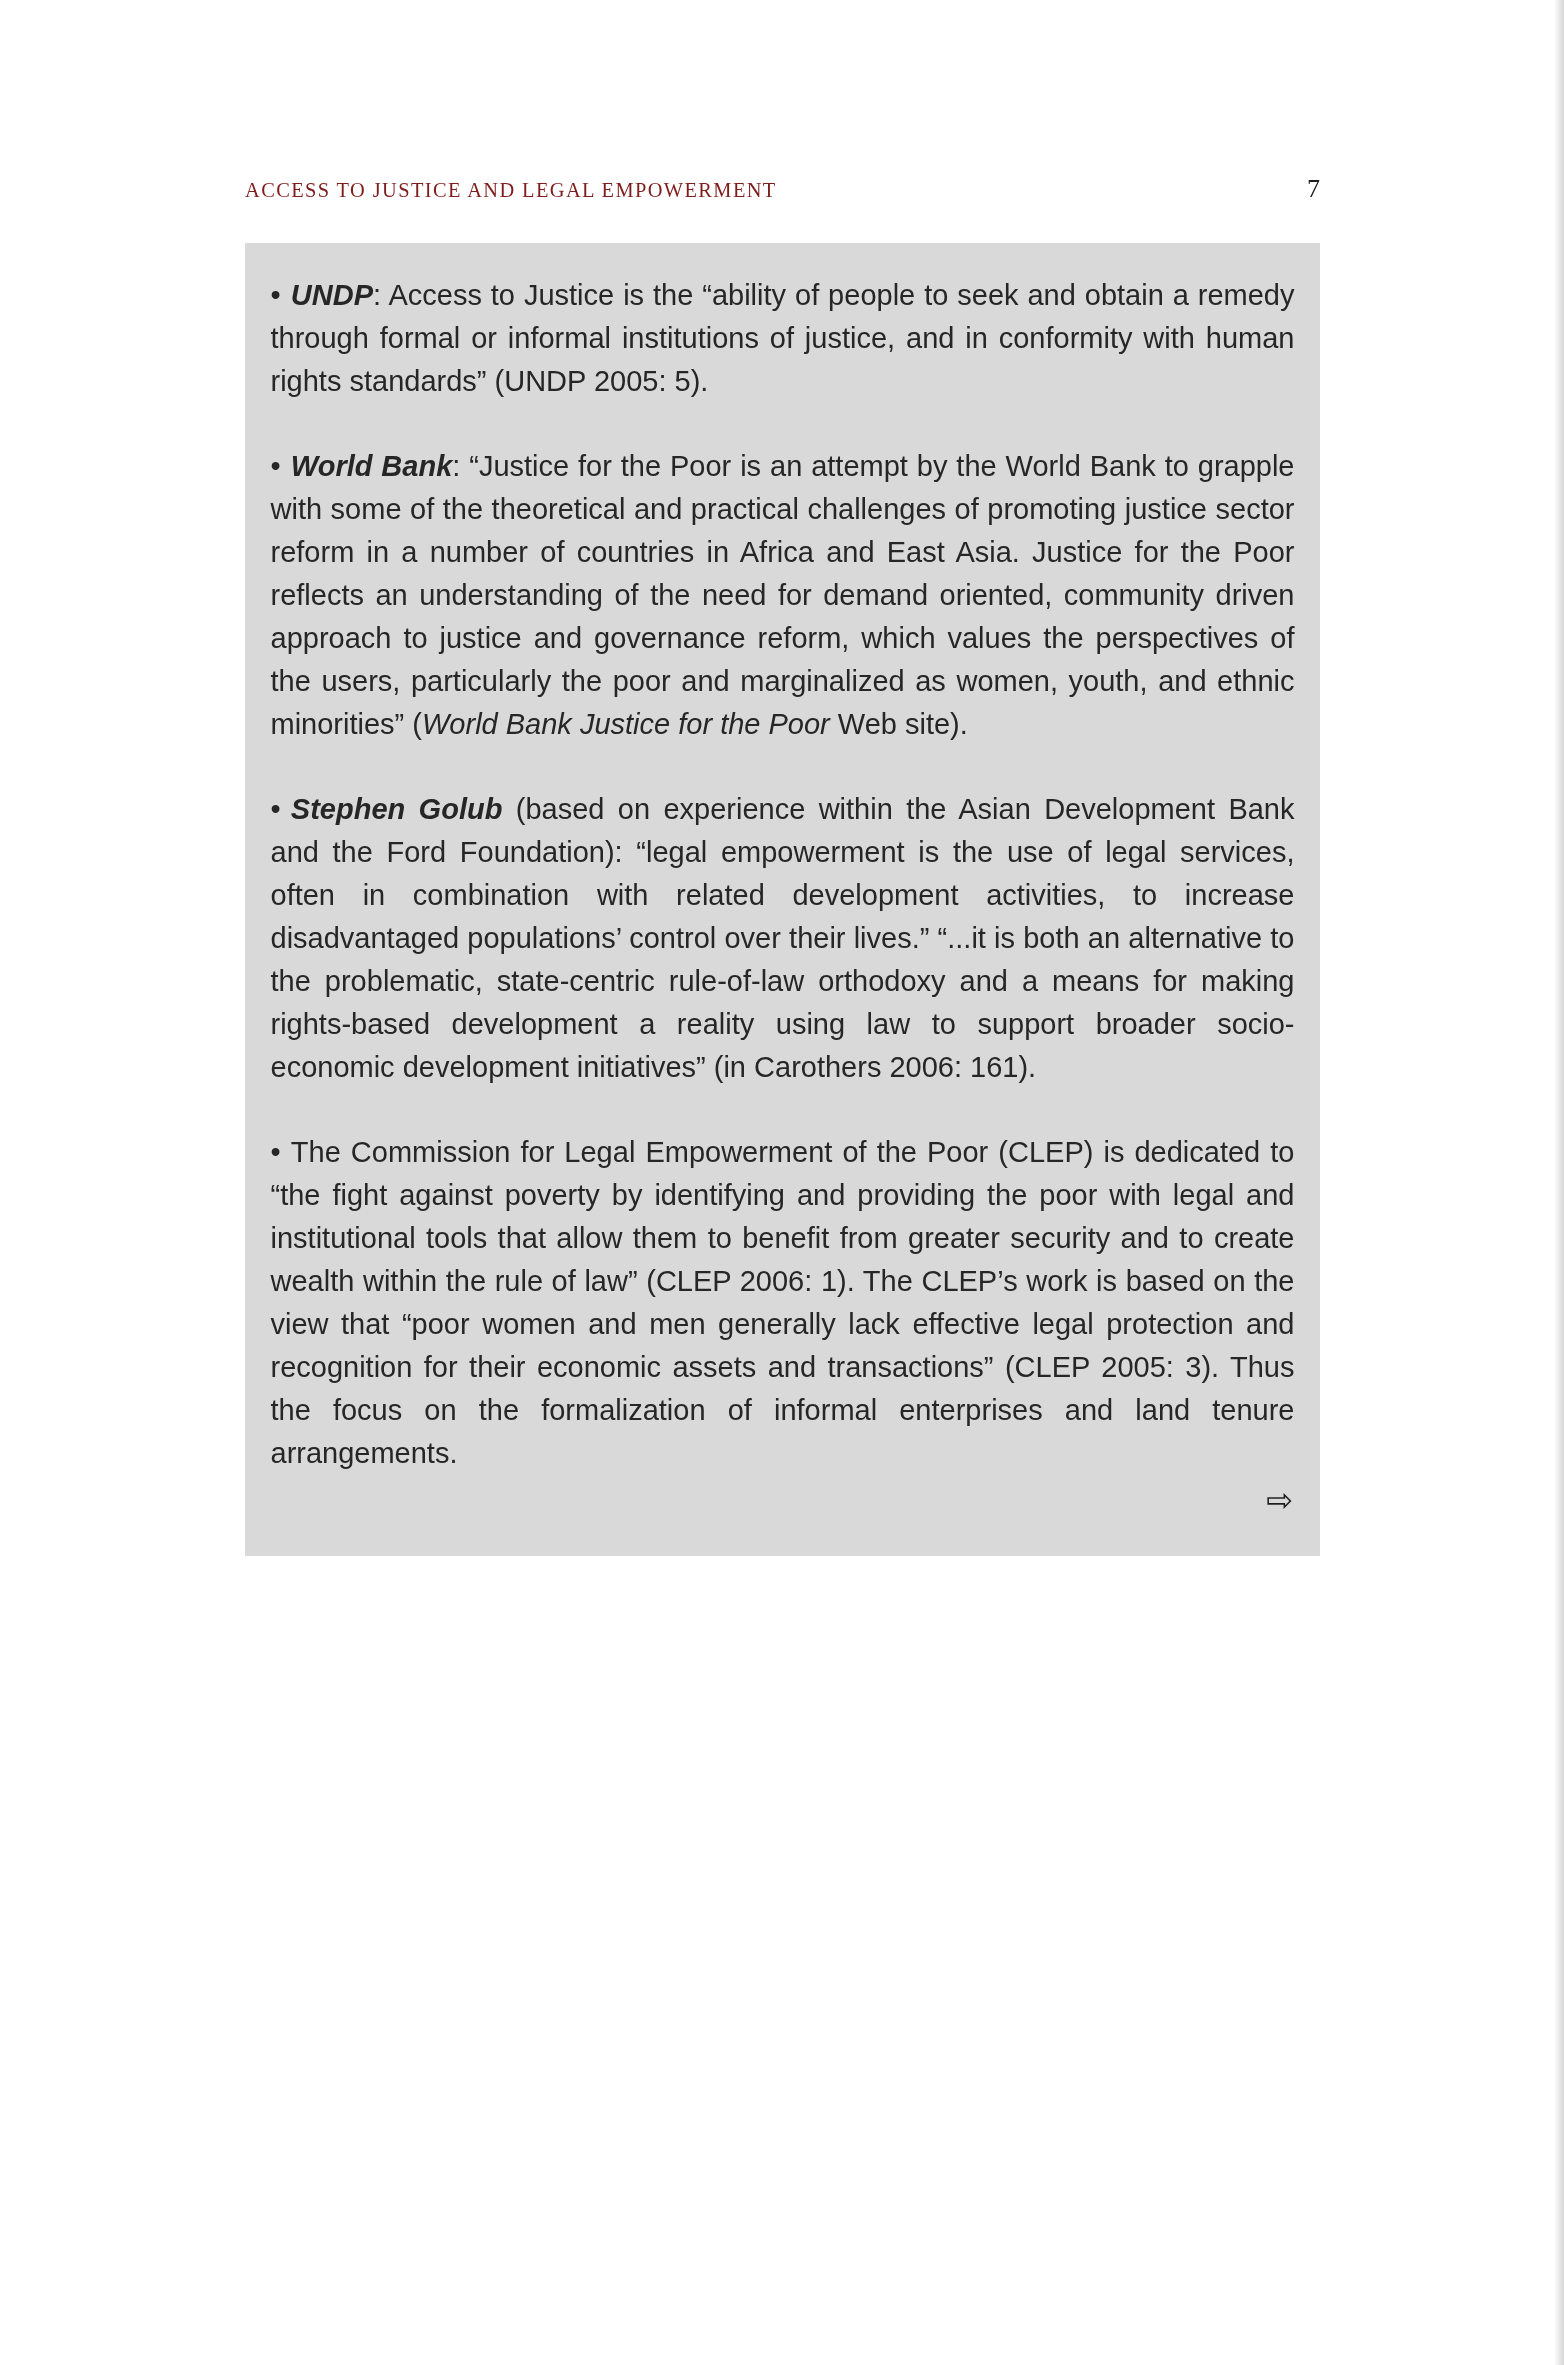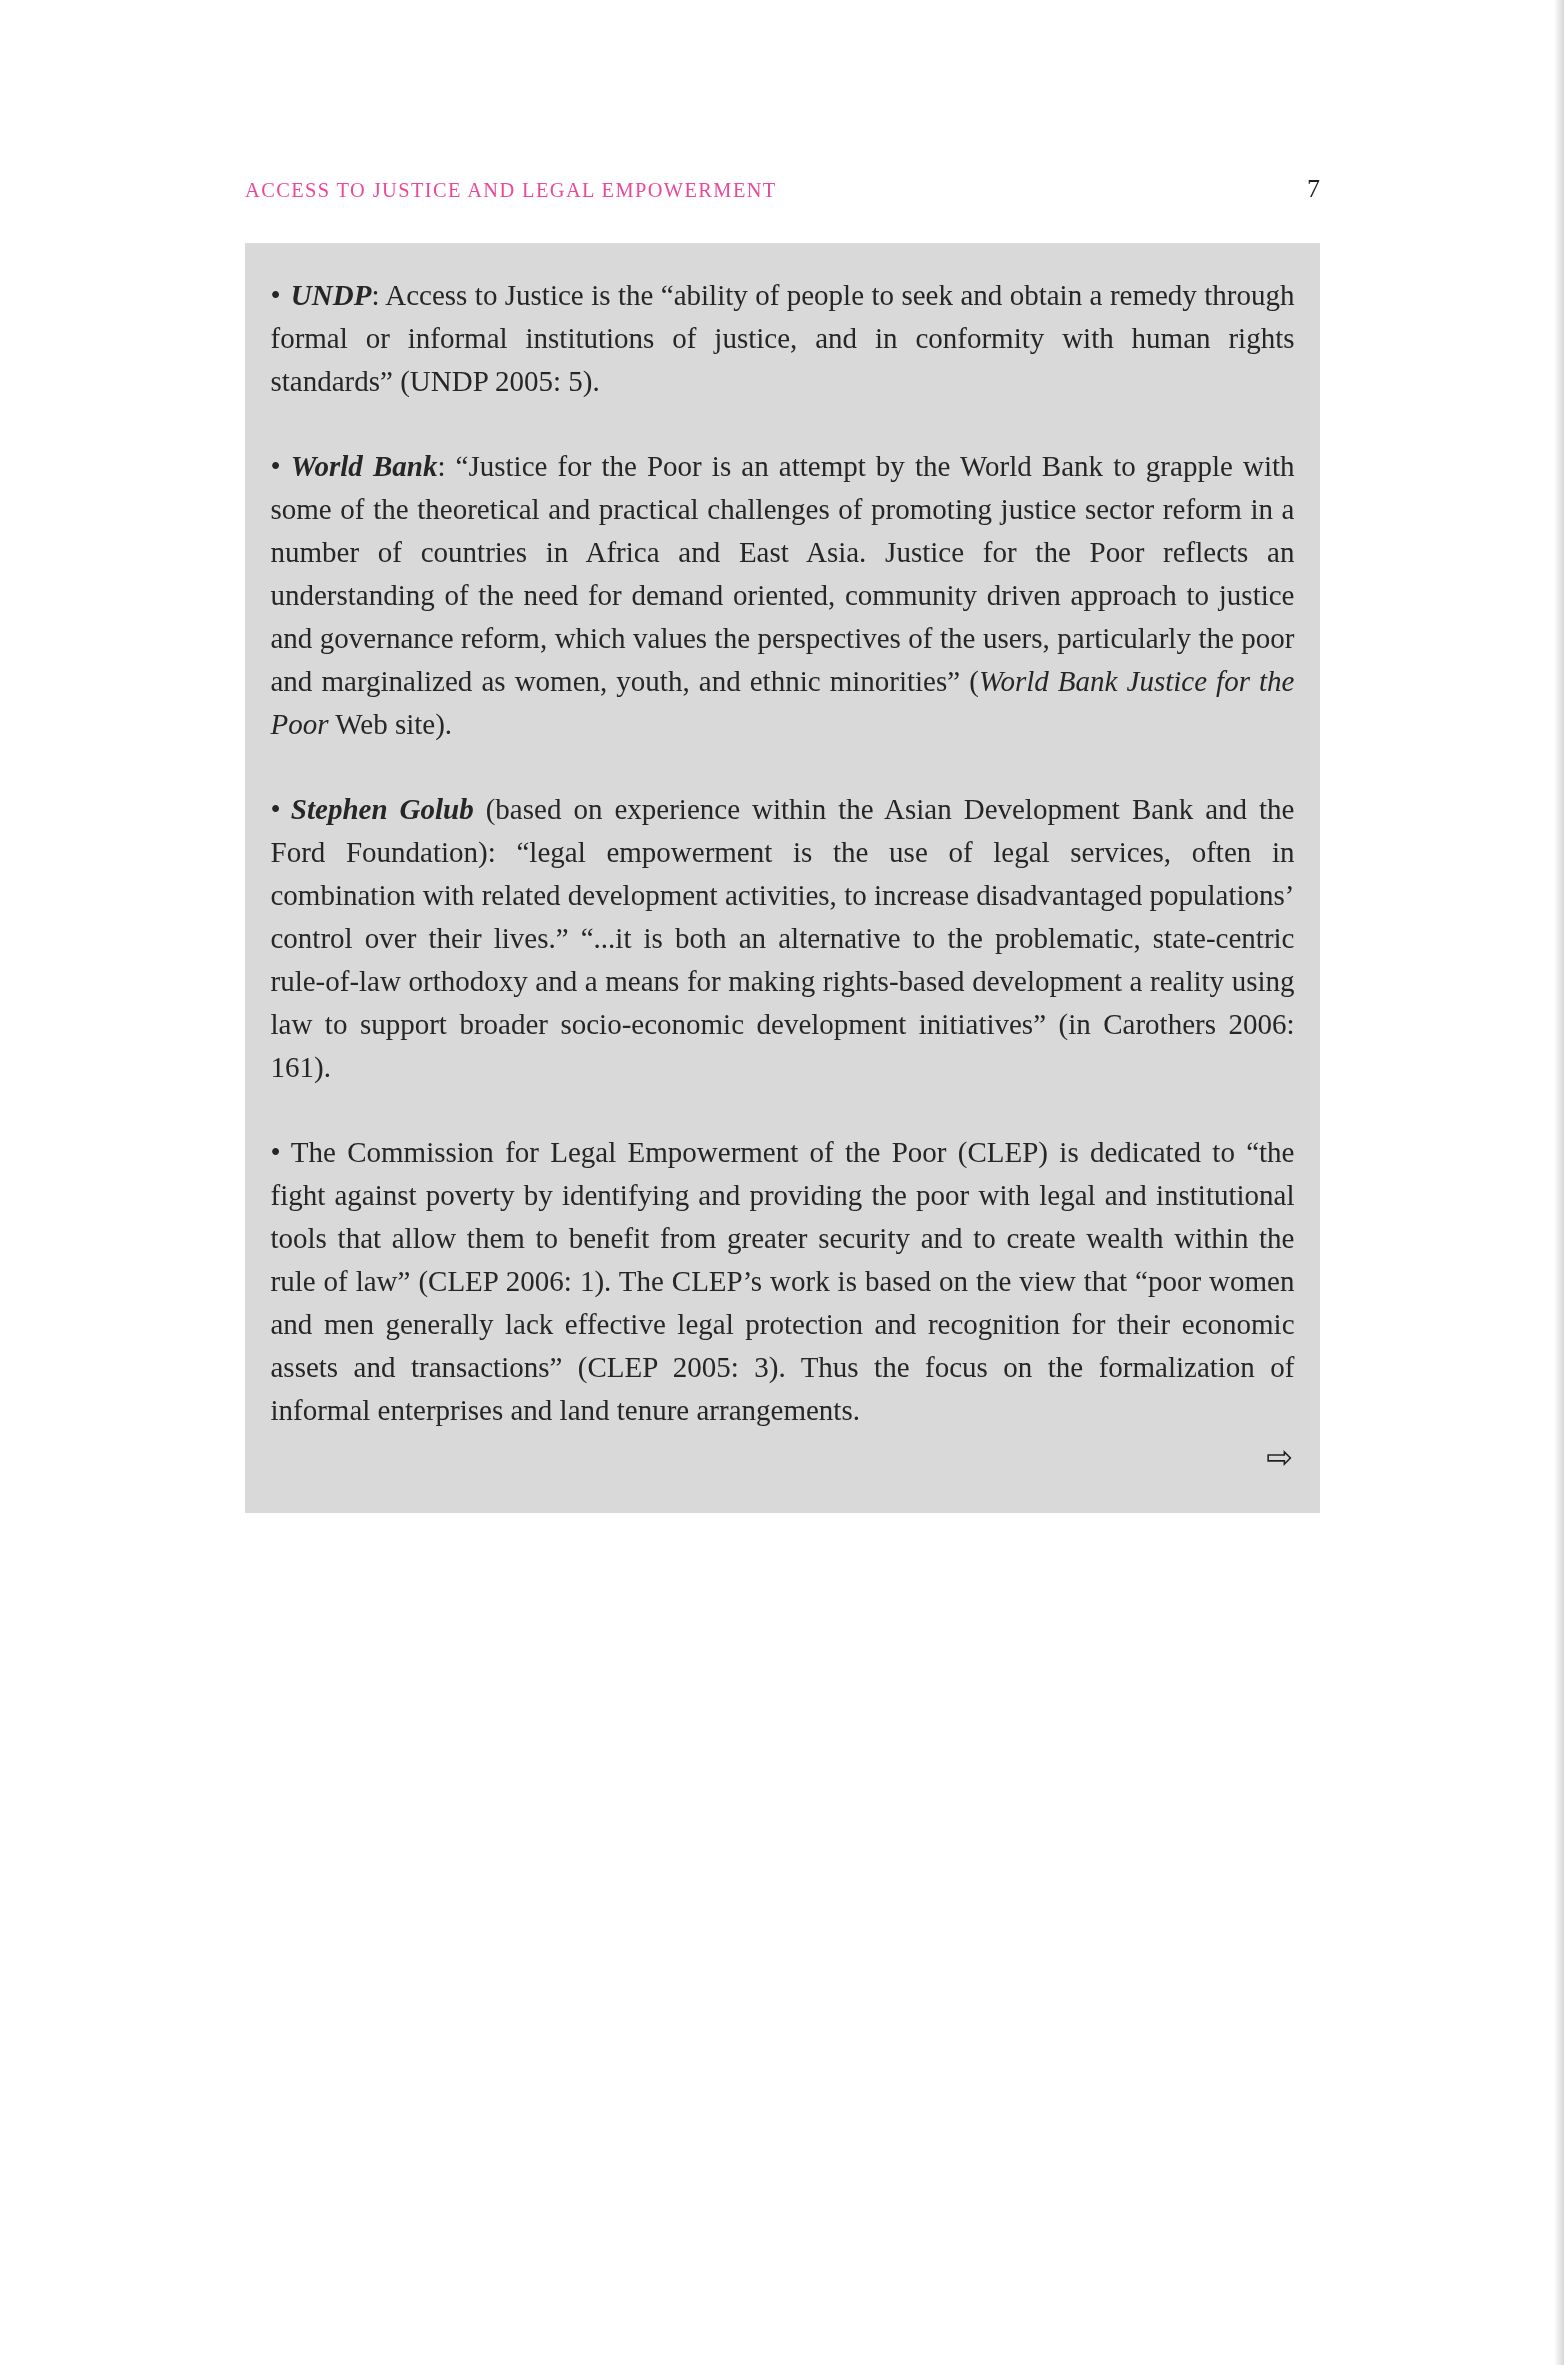--- a/index.html
+++ b/index.html
@@ -25,21 +25,21 @@
     width: 1075px;
   }
   .page-header {
     display: flex;
     justify-content: space-between;
     align-items: baseline;
   }
   .running-title {
     font-size: 20.4px;
     letter-spacing: 1.4px;
-    color: #ec4899;
+    color: #7f1d1d;
   }
   .page-number {
     font-size: 26px;
     color: #1e1e1e;
   }
   .intro {
     margin: 48px 0 0 0;
     font-size: 30px;
     line-height: 44px;
     text-align: justify;
@@ -56,21 +56,20 @@
     font-size: 27px;
     font-weight: bold;
     margin: 0 0 42px 0;
     white-space: nowrap;
   }
   .box-item {
     font-size: 29px;
     line-height: 43px;
     text-align: justify;
     margin: 0 0 42px 0;
-    font-family: Liberation Serif, serif;
   }
   .box-item:last-child { margin-bottom: 0; }
   .bullet-marker { margin-right: 10.2px; }
   .seg-b { font-weight: bold; }
   .seg-i { font-style: italic; }
   .continuation-arrow {
     position: absolute;
     right: 27px;
     bottom: 37px;
     font-size: 32px;

